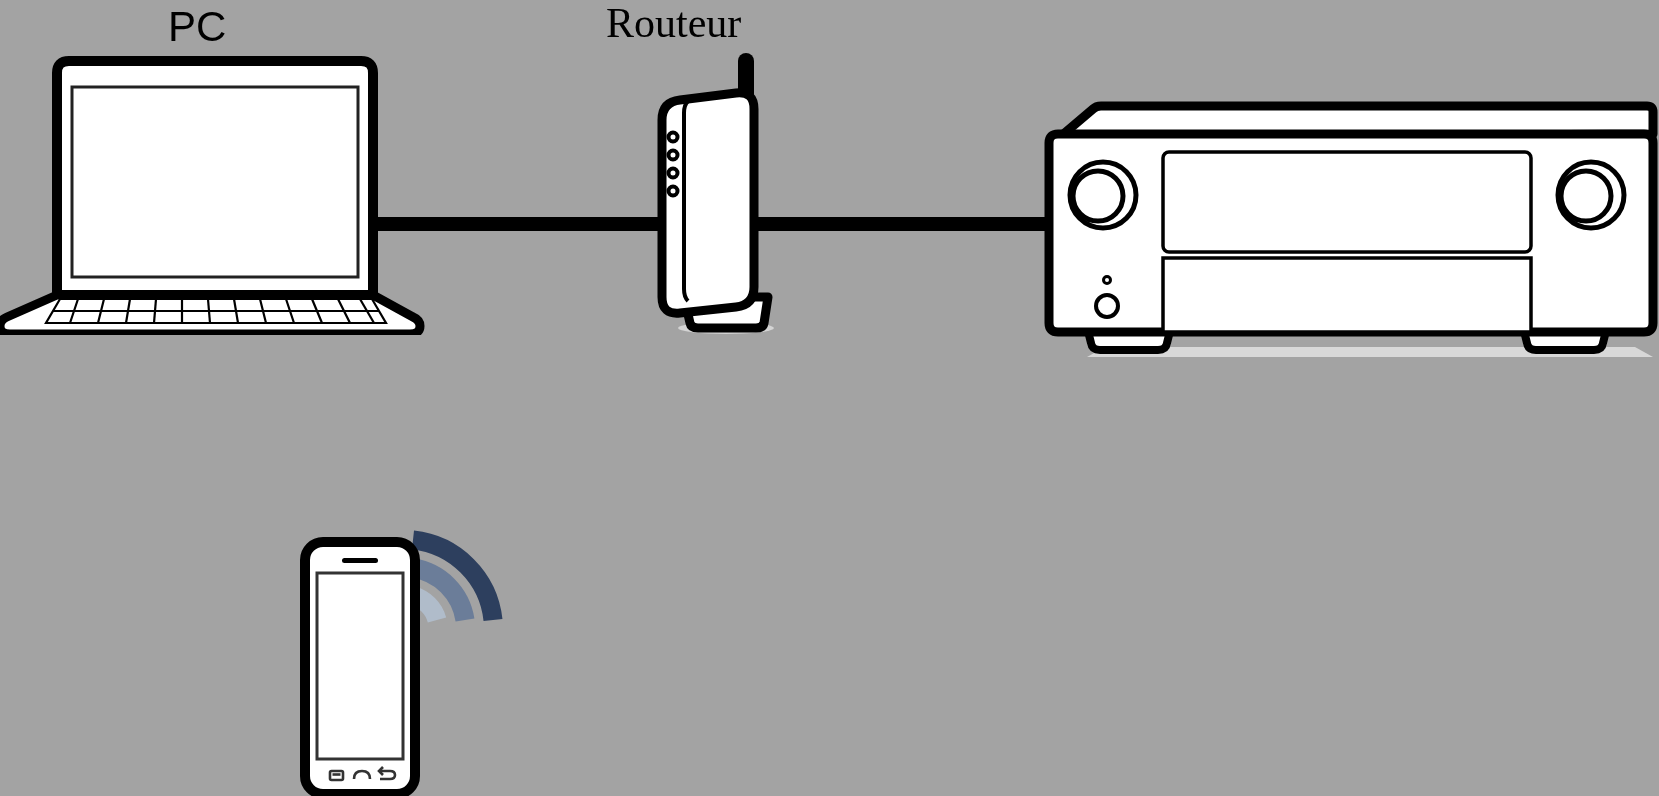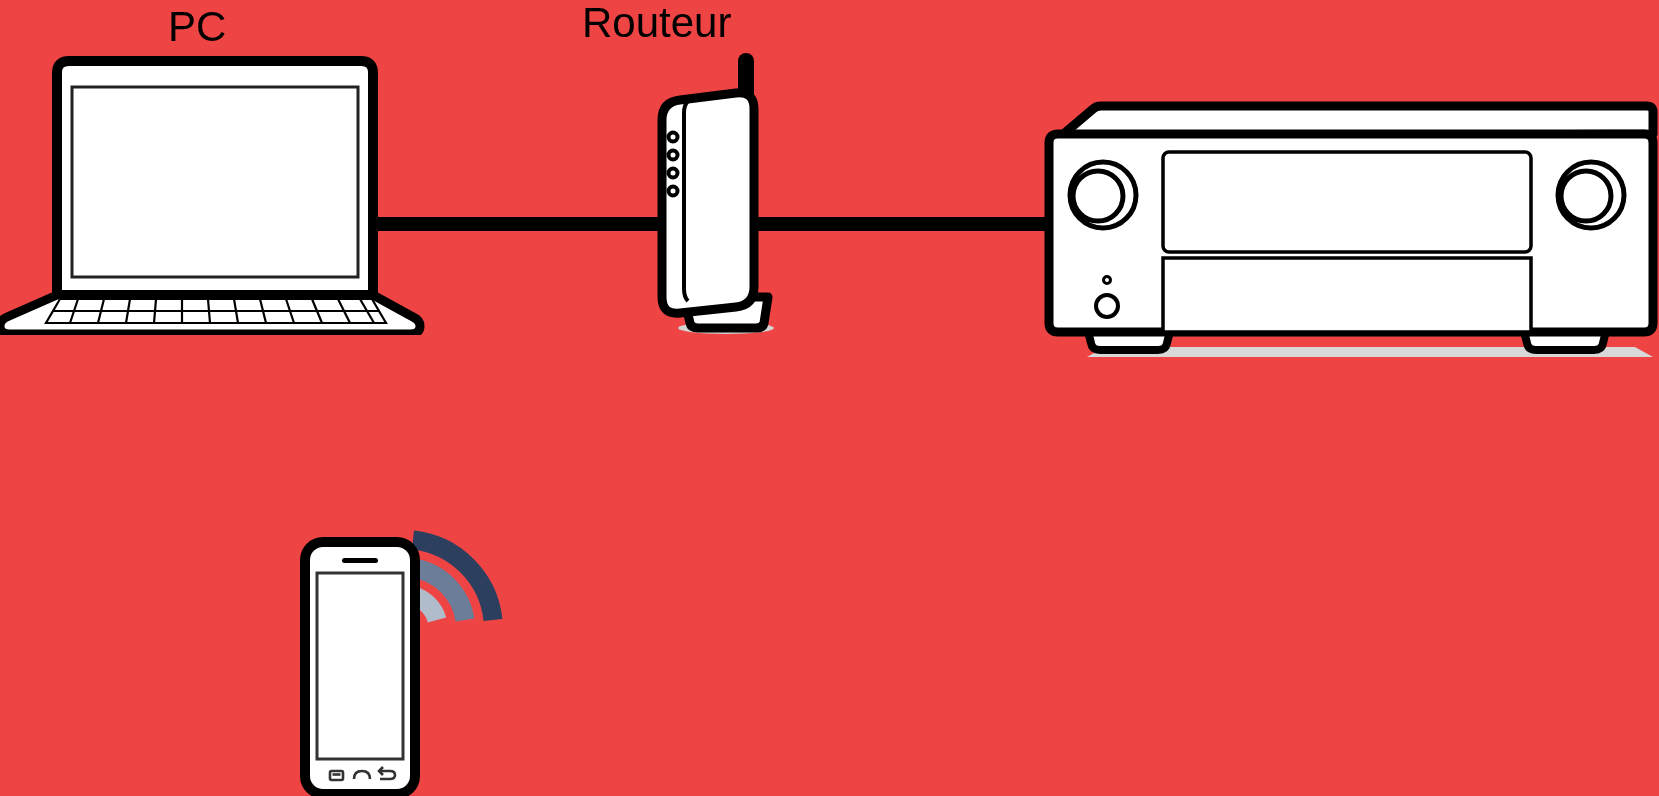--- a/index.html
+++ b/index.html
@@ -7,34 +7,34 @@
     padding: 0;
     background: #ffffff;
   }
   body {
     font-family: "Liberation Sans", sans-serif;
   }
   #stage {
     position: relative;
     width: 1659px;
     height: 796px;
-    background: #ef4444;
+    background: #a3a3a3;
     overflow: hidden;
   }
   .label {
     position: absolute;
     font-family: "Liberation Sans", sans-serif;
     font-size: 42px;
     font-weight: 400;
     color: #000000;
     white-space: nowrap;
     line-height: 1;
   }
   #label-pc      { left: 168px; top: 6px; }
-  #label-router  { left: 582px; top: 2px; }
+  #label-router  { left: 606px; top: 2px; font-family: Liberation Serif, serif; }
   #label-device  { left: 1175px; top: 46px; }
 
   .node-svg {
     position: absolute;
     display: block;
   }
   #pc-node      { left: 0px;    top: 55px;  width: 430px;  height: 280px; }
   #router-node  { left: 640px;  top: 45px;  width: 160px;  height: 290px; }
   #receiver-node{ left: 1035px; top: 95px;  width: 624px;  height: 265px; }
   #phone-node   { left: 295px;  top: 440px; width: 210px;  height: 356px; }

